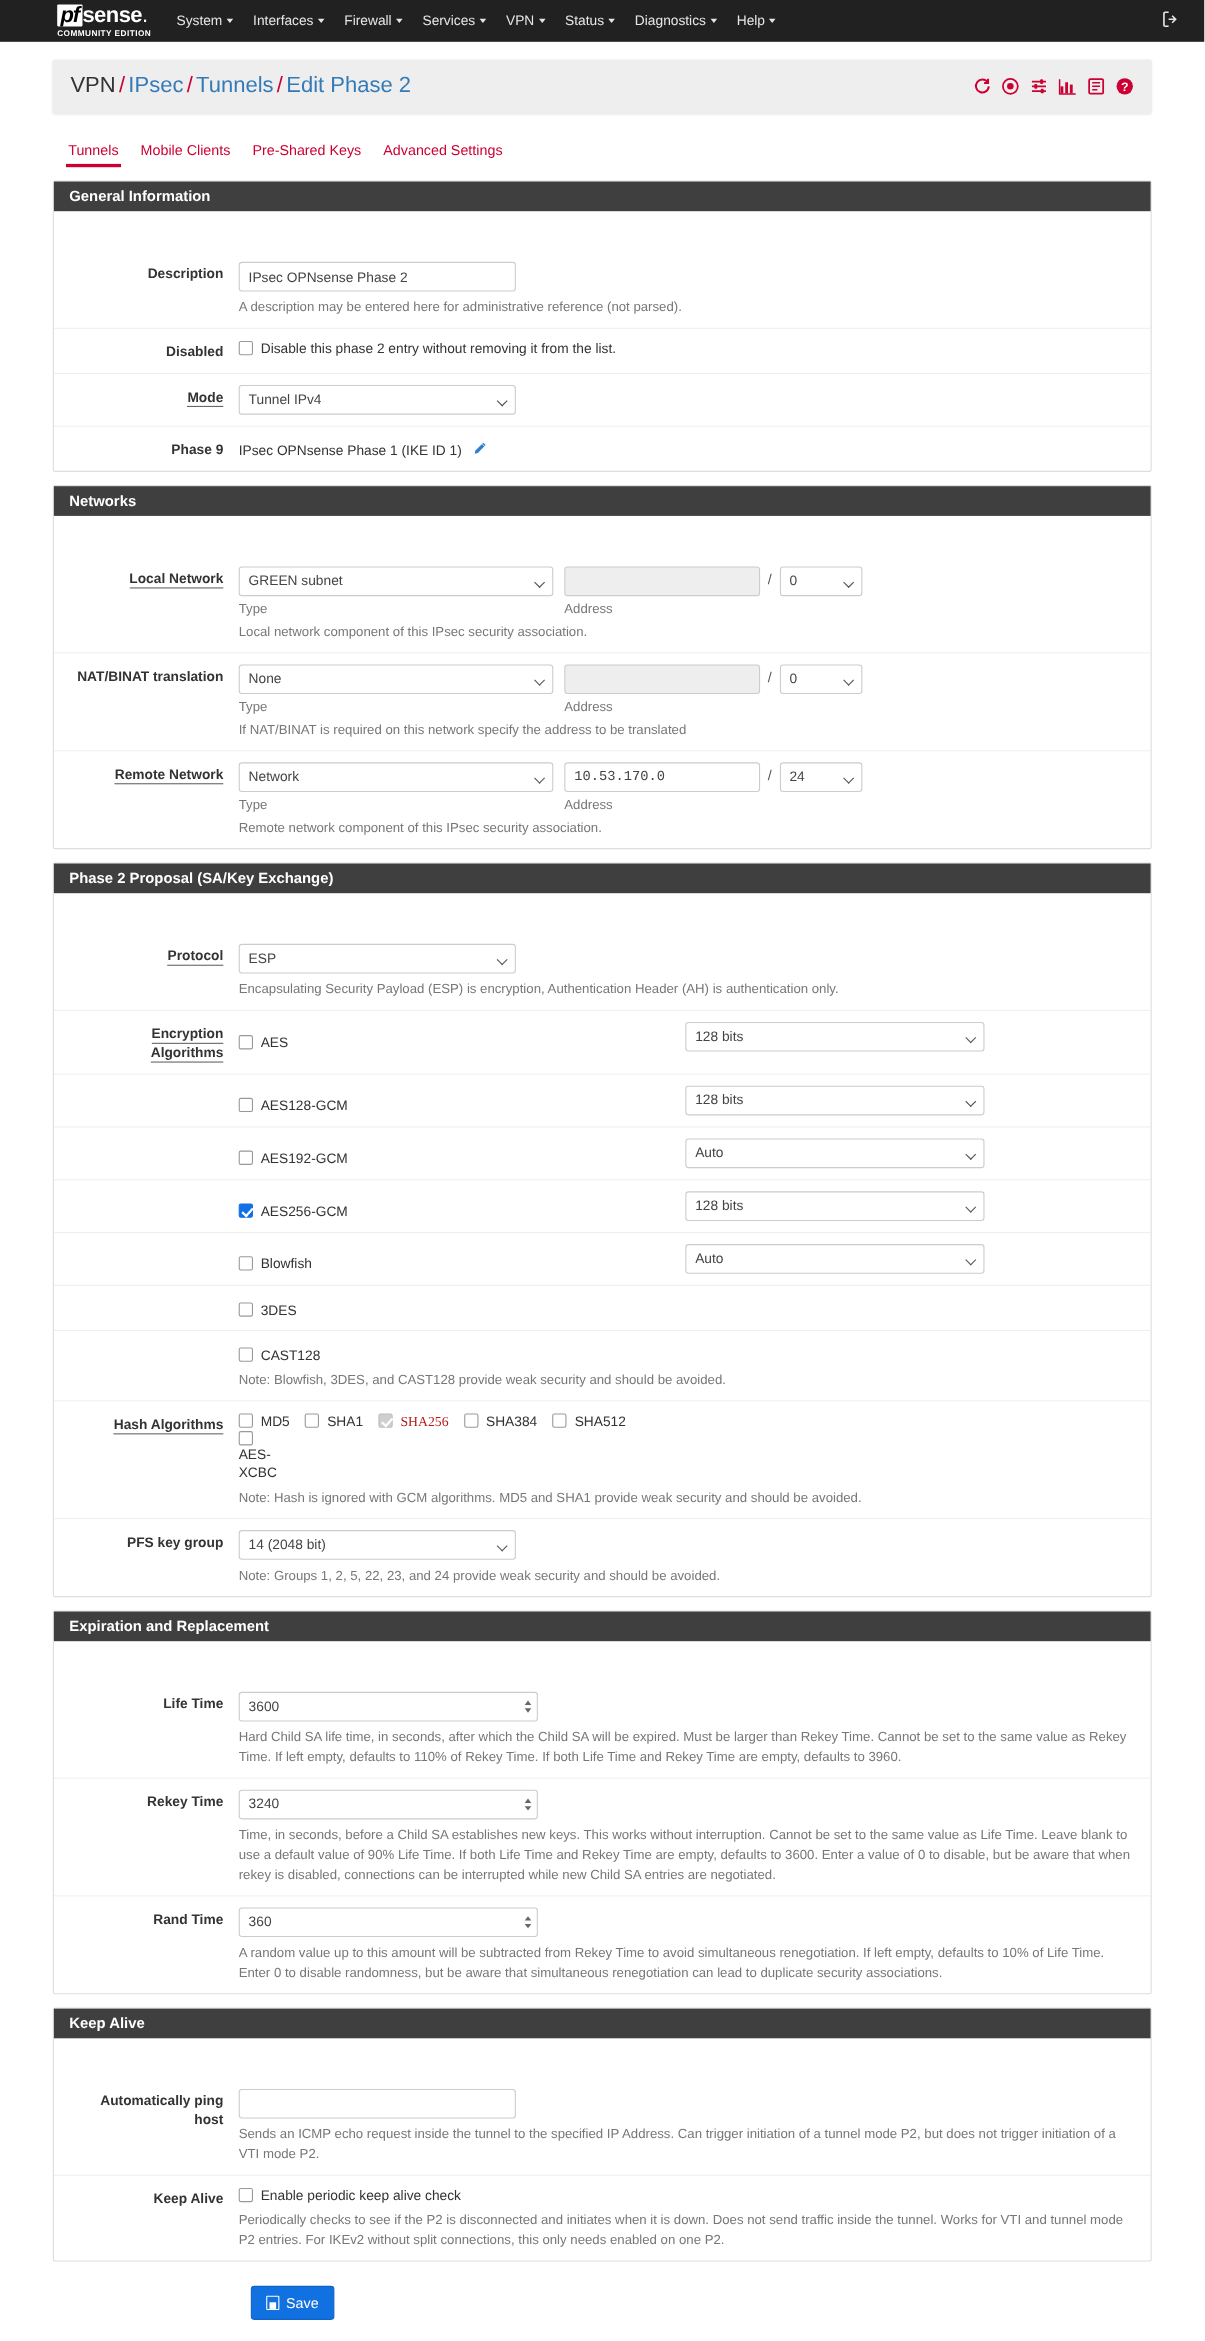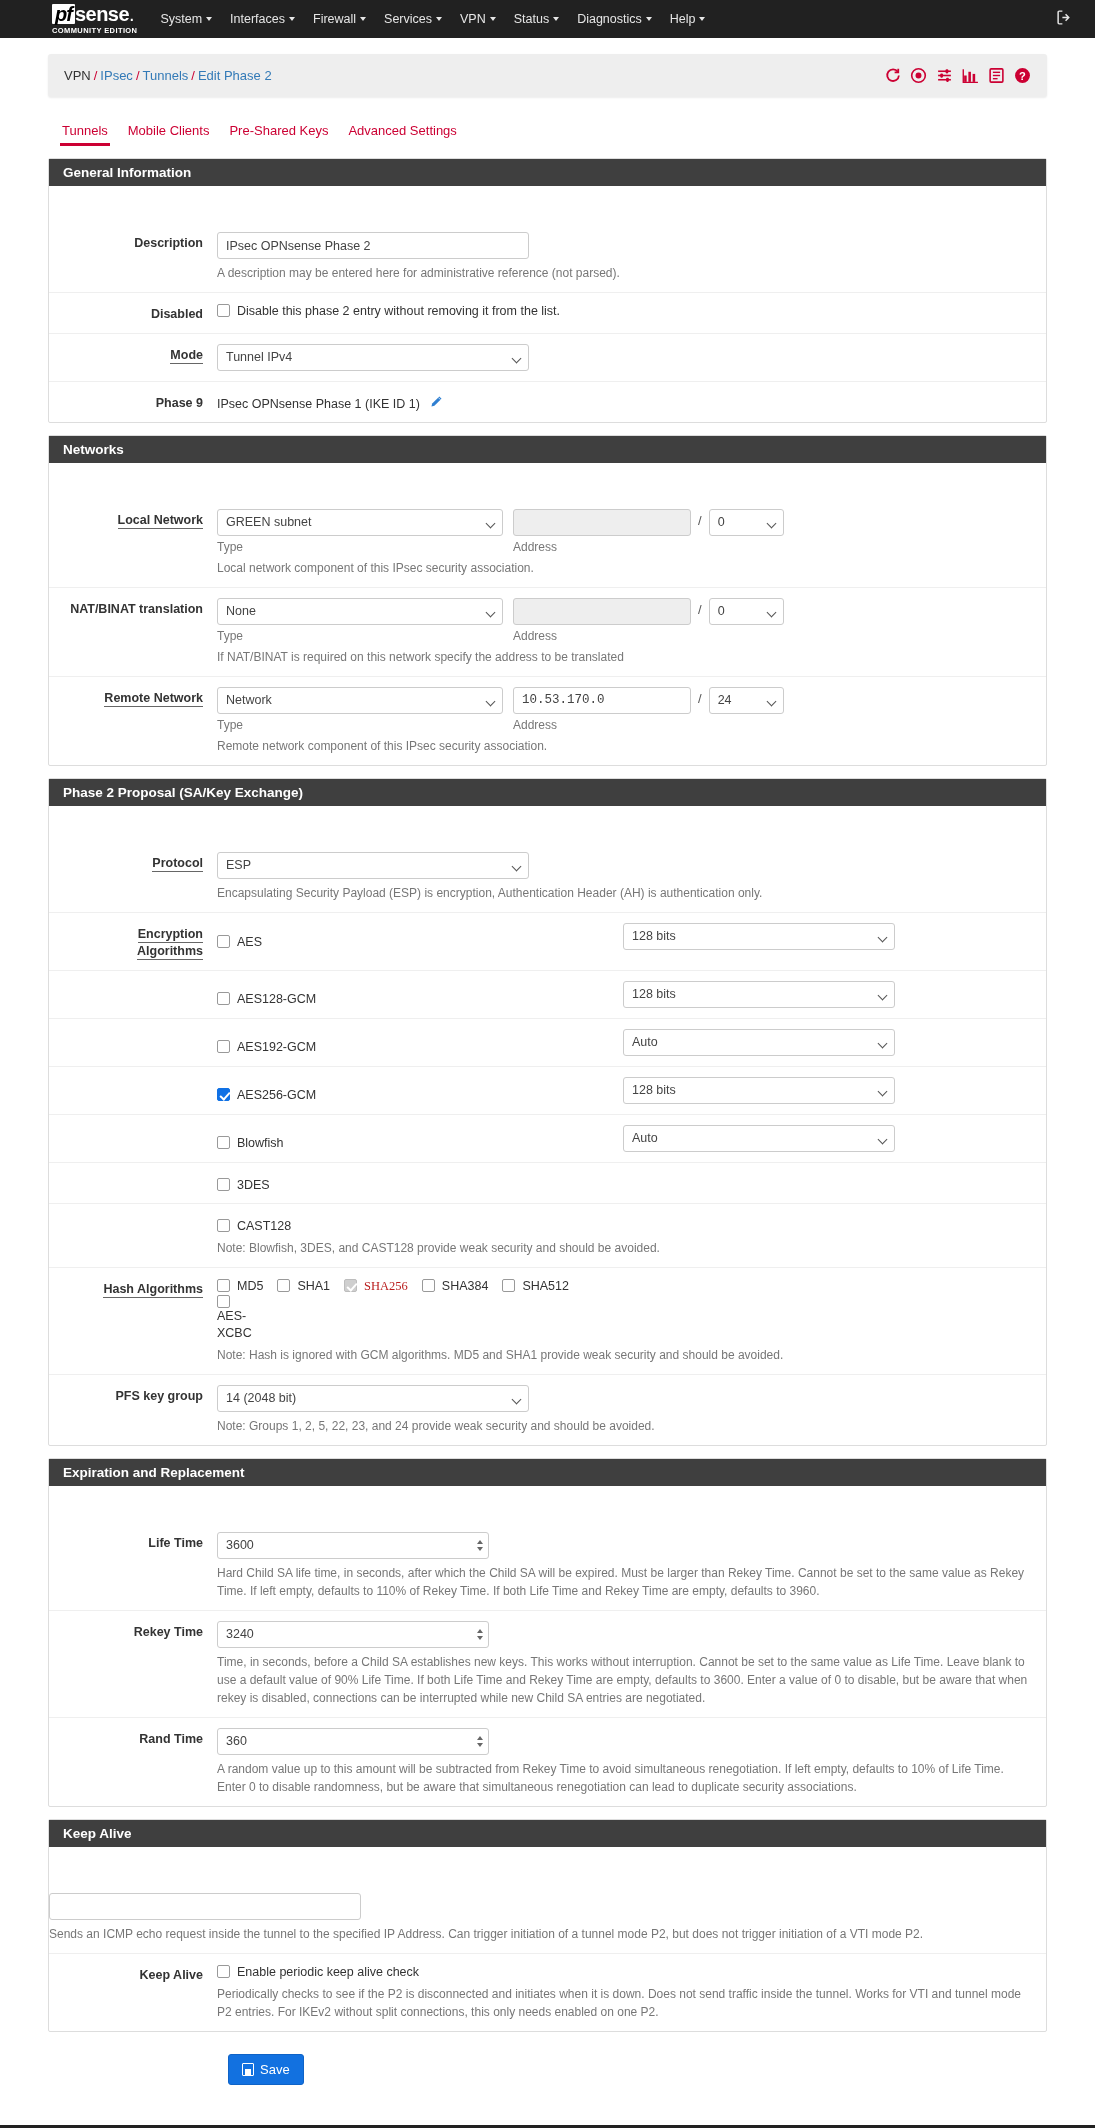--- a/index.html
+++ b/index.html
@@ -52,21 +52,21 @@
 
   
   .breadcrumb-bar {
     background:#eeeeee;
     border-radius:3px;
     margin-top:16px;
     padding:13px 16px;
     display:flex; align-items:center;
     box-shadow:0 1px 2px rgba(0,0,0,.08);
   }
-  .crumbs { font-size:13px; color:#333; }
+  .crumbs { font-size:20px; color:#333; }
   .crumbs a { color:#337ab7; text-decoration:none; cursor:pointer; }
   .crumb-sep { color:#c03; margin:0 3px; }
   .crumb-plain { color:#333; }
   .header-icons { margin-left:auto; display:flex; align-items:center; gap:9px; }
   .hicon { cursor:pointer; line-height:0; }
 
   
   .tabs { display:flex; margin:22px 0 0 0; padding:0 4px; }
   .tab {
     font-size:13px; color:#c03; padding:4px 10px 8px 10px;
@@ -111,21 +111,21 @@
   .sel {
     appearance:none; -webkit-appearance:none;
     background-image:none; padding-right:24px; position:relative;
   }
   .selwrap { position:relative; display:inline-block; width:100%; }
   .selwrap::after {
     content:""; position:absolute; right:9px; top:11px;
     width:6px; height:6px; border-right:1.4px solid #555; border-bottom:1.4px solid #555;
     transform:rotate(45deg); pointer-events:none;
   }
-  .w-main { width:312px; }
+  .w-main { width:252px; }
   .w-addr { width:178px;font-family:Liberation Mono, monospace; }
   .w-cidr { width:75px; }
   .w-bits { width:272px; }
   .w-num  { width:272px; }
 
   .netline { display:flex; align-items:flex-end; gap:0; }
   .netleft { width:286px; }
   .netright { display:flex; align-items:flex-start; margin-left:10px; }
   .slash { padding:4px 7px; color:#555; font-size:13px; }
   .sublabel { color:#777; font-size:12px; margin-top:4px; }
@@ -677,20 +677,24 @@
       </div>
 
     </div>
   </div>
 
   <div class="panel">
     <div class="panel-head">Keep Alive</div>
     <div class="panel-body">
 
       <div class="frow">
+        <div class="flabel">
+          <span>Automatically ping</span><br>
+          <span>host</span>
+        </div>
         <div class="fctrl">
           <input class="inp w-main" type="text" value="" style="">
           <div class="hint hint-wide">Sends an ICMP echo request inside the tunnel to the specified IP Address. Can trigger initiation of a tunnel mode P2, but does not trigger initiation of a VTI mode P2.</div>
         </div>
       </div>
 
       <div class="frow">
         <div class="flabel"><span>Keep Alive</span></div>
         <div class="fctrl">
           <div class="cbrow">

